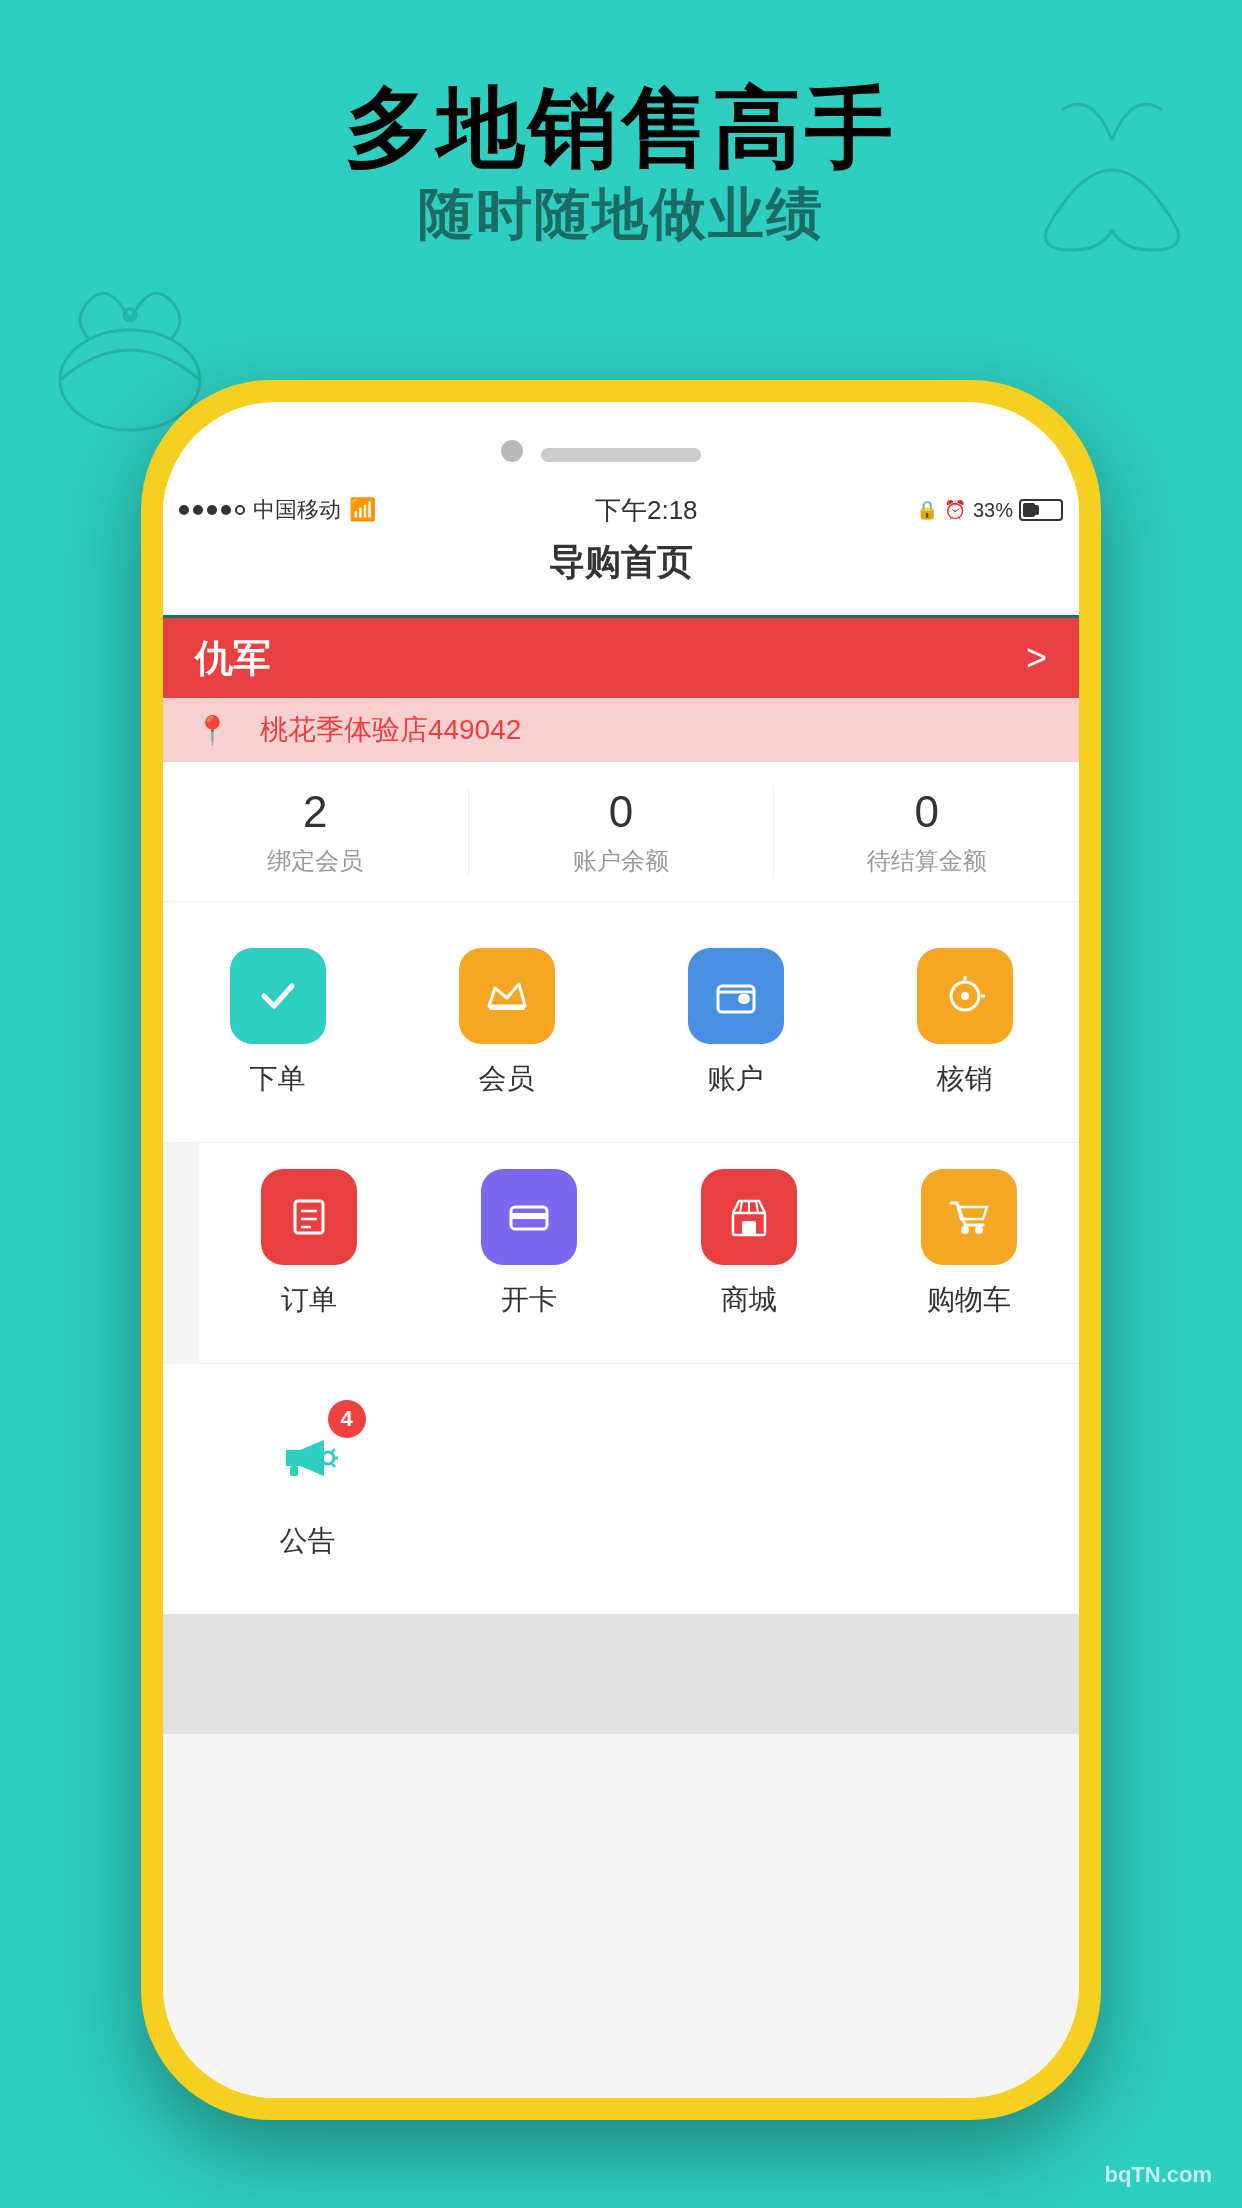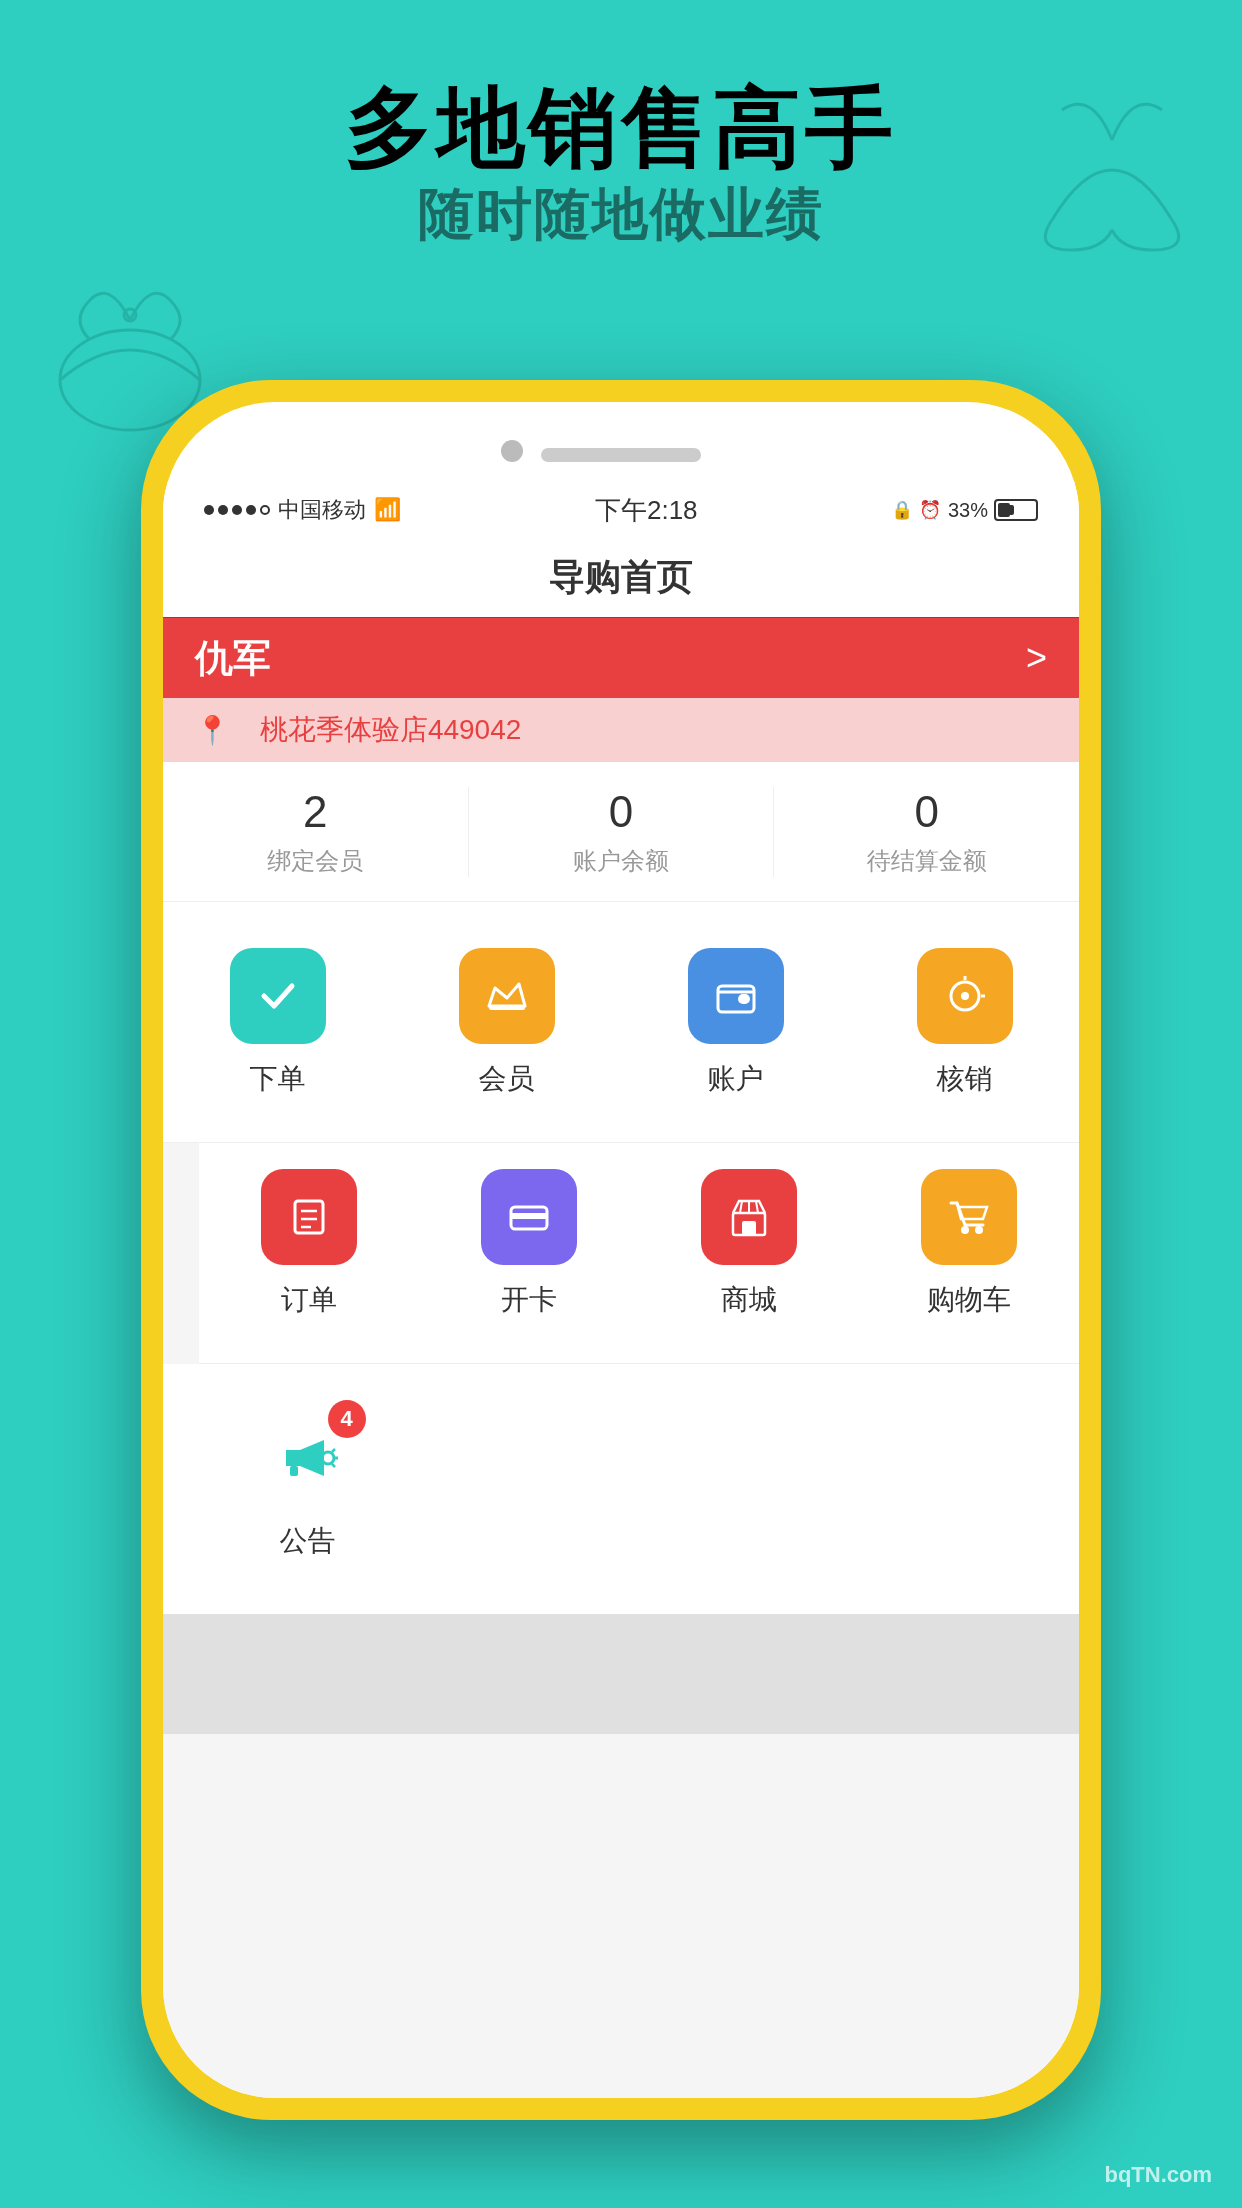--- a/index.html
+++ b/index.html
@@ -112,21 +112,21 @@
       overflow: hidden;
     }
 
     
     .status-bar {
       height: 56px;
       background: white;
       display: flex;
       align-items: center;
       justify-content: space-between;
-      padding: 0 41px;
+      padding: 0 16px;
       font-size: 24px;
       color: #333;
     }
     .status-left {
       display: flex;
       align-items: center;
       gap: 8px;
     }
     .status-center {
       font-size: 26px;
@@ -153,23 +153,23 @@
     }
     .battery-tip {
       width: 4px; height: 10px; background: #333; border-radius: 0 2px 2px 0;
     }
 
     
     .nav-bar {
       height: 80px;
       background: white;
       display: flex;
-      align-items: center;
+      align-items: flex-start;
       justify-content: center;
-      border-bottom: 1px solid #0f766e;
+      border-bottom: 3px solid #0f766e;
     }
     .nav-title {
       font-size: 36px;
       font-weight: 600;
       color: #333;
     }
 
     
     .red-banner {
       background: #e84040;

